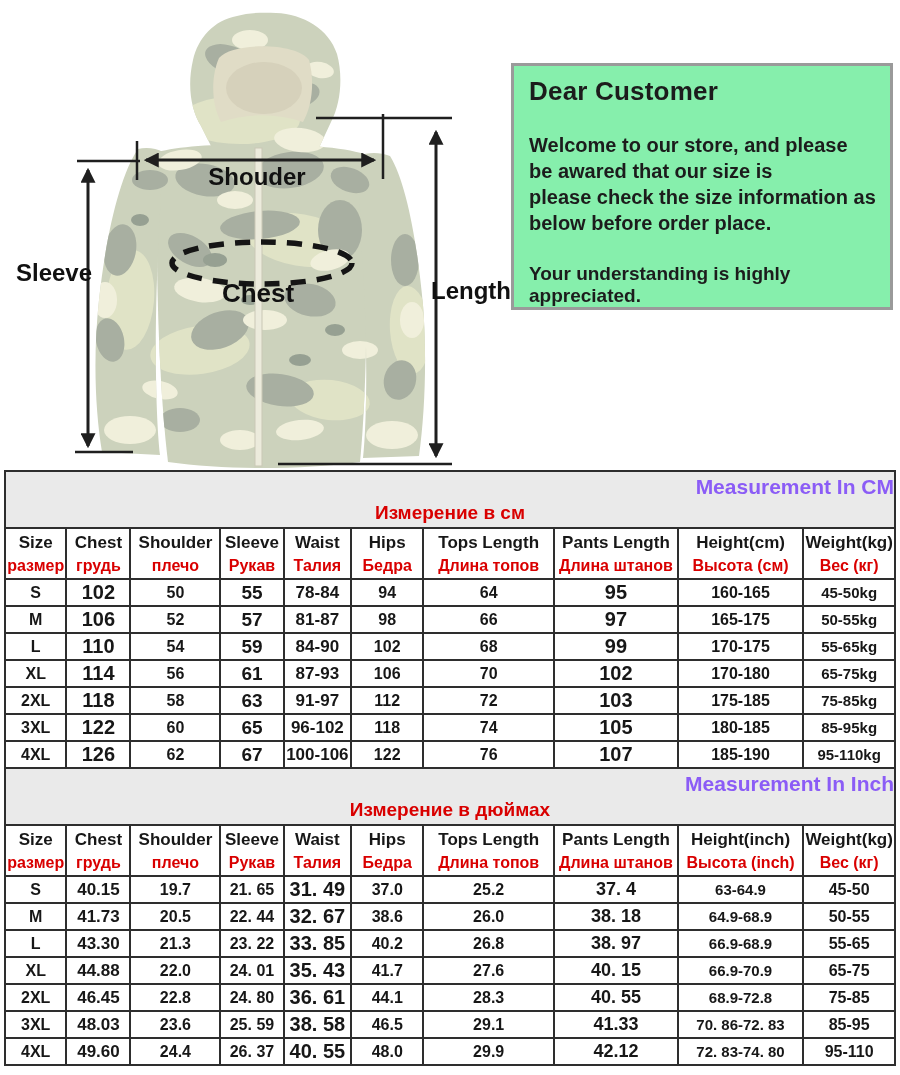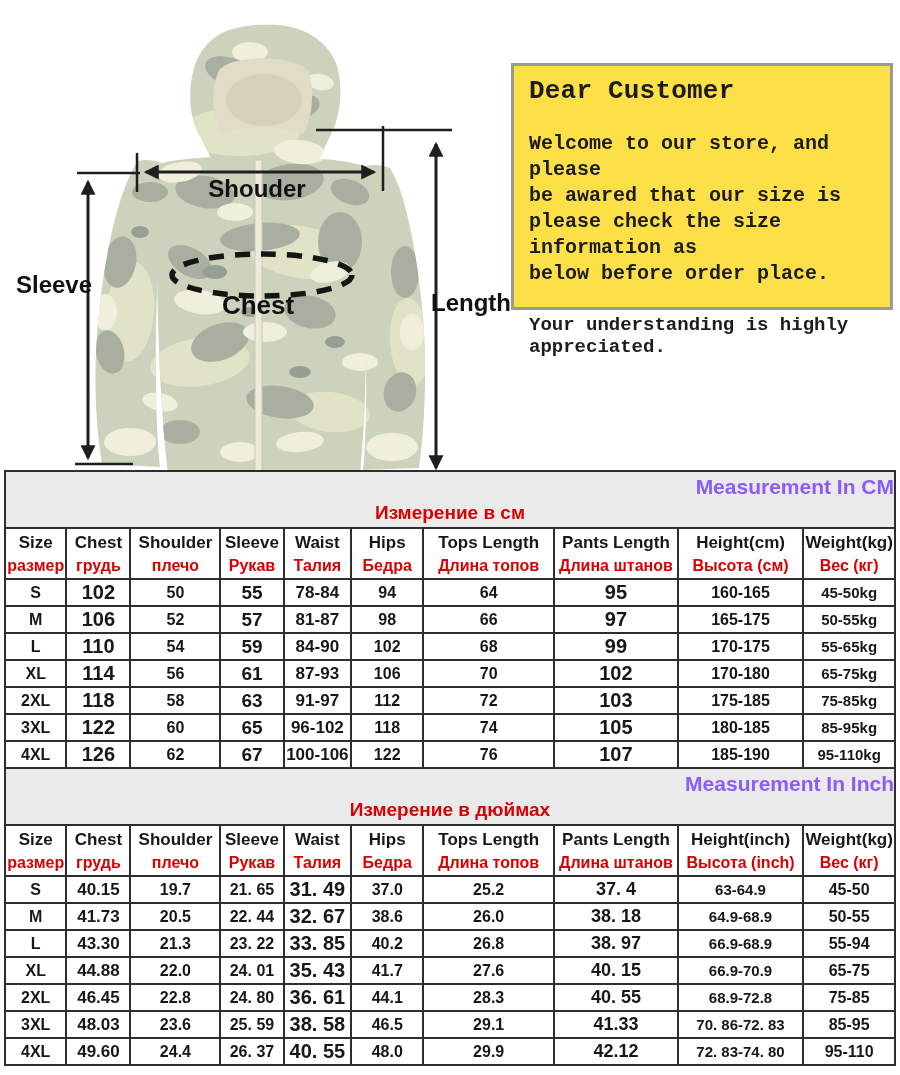--- a/index.html
+++ b/index.html
@@ -4,28 +4,28 @@
 <style>
   * { margin:0; padding:0; box-sizing:border-box; }
   html,body { background:#ffffff; }
   body { font-family:"Liberation Sans", sans-serif; }
   .canvas {
     position:relative; width:900px; height:1075px;
     background:#ffffff; overflow:hidden;
   }
 
   
-  .jacket-wrap { position:absolute; left:0; top:12px; width:510px; height:470px; }
+  .jacket-wrap { position:absolute; left:0; top:0; width:510px; height:470px; }
   svg text { font-family:"Liberation Sans", sans-serif; font-weight:bold; fill:#111; }
 
   
   .notice {
     position:absolute; left:511px; top:63px; width:382px; height:247px;
-    border:3px solid #9a9a9a; background:#fde047;
-    padding:10px 14px 8px 15px; color:#1c1c1c;font-family:Liberation Mono, monospace;
+    border:3px solid #9a9a9a; background:#86efac;
+    padding:10px 14px 8px 15px; color:#1c1c1c;
   }
   .notice .n-title { font-size:26px; font-weight:bold; margin-bottom:25px; letter-spacing:0.2px; }
   .notice .n-line { font-size:20px; font-weight:bold; line-height:26px; }
   .notice .n-asian-line { line-height:30px; }
   .notice .n-asian { font-size:29px; font-weight:bold; color:#e32020; letter-spacing:0.5px; }
   .notice .n-dot { font-size:22px; font-weight:bold; color:#333; }
   .notice .n-footer { font-size:19px; font-weight:bold; margin-top:27px; }
 
   
   .tables {
@@ -420,21 +420,21 @@
           <tr>
             <td>L</td>
             <td>43.30</td>
             <td>21.3</td>
             <td>23. 22</td>
             <td>33. 85</td>
             <td>40.2</td>
             <td>26.8</td>
             <td>38. 97</td>
             <td>66.9-68.9</td>
-            <td>55-94</td>
+            <td>55-65</td>
           </tr>
           <tr>
             <td>XL</td>
             <td>44.88</td>
             <td>22.0</td>
             <td>24. 01</td>
             <td>35. 43</td>
             <td>41.7</td>
             <td>27.6</td>
             <td>40. 15</td>

